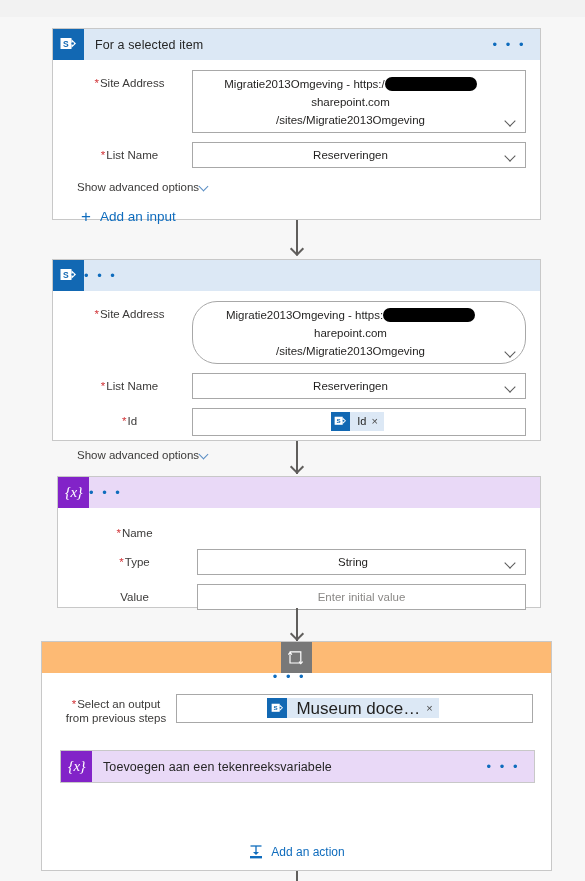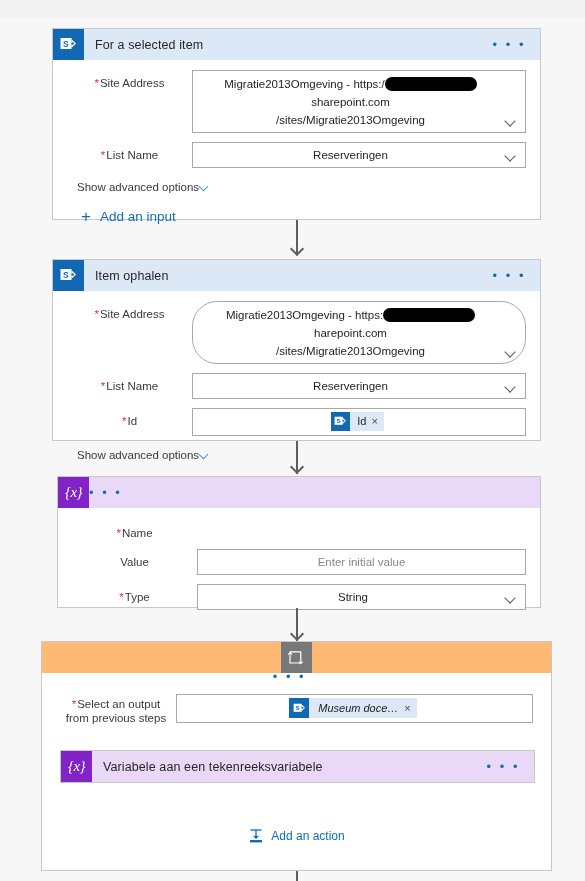--- a/index.html
+++ b/index.html
@@ -303,21 +303,20 @@
   <div class="card" style="left:52px; top:259px; width:489px; height:182px;">
     <div class="card-header sharepoint">
       <div class="hdr-icon sp">
         <svg width="17" height="15" viewBox="0 0 17 15" aria-hidden="true">
           <rect x="0.5" y="1" width="11" height="11" fill="#ffffff"></rect>
           <text x="3" y="9.8" font-family="'Liberation Sans',sans-serif" font-size="8.5" font-weight="700" fill="#1268b3">S</text>
           <path d="M11.5 2.2 L16 6.5 L11.5 10.8 Z" fill="#ffffff"></path>
           <circle cx="12.7" cy="6.5" r="1.3" fill="#1268b3"></circle>
         </svg>
       </div>
-      <div class="hdr-title">Item ophalen</div>
       <div class="hdr-ellipsis">• • •</div>
     </div>
     <div class="card-body">
 
       <div class="row">
         <div class="lbl">
           <span class="req">*</span><span>Site Address</span>
         </div>
         <div class="fld tall" style="min-height:41px;border-radius:25px;">
           <span>Migratie2013Omgeving - https:</span><span class="redact" style="width:92px;"></span><span>harepoint.com</span><br>
@@ -376,34 +375,34 @@
     <div class="card-body" style="padding-top:12px;">
 
       <div class="row">
         <div class="lbl">
           <span class="req">*</span><span>Name</span>
         </div>
       </div>
 
       <div class="row">
         <div class="lbl">
-          <span>Value</span>
-        </div>
-        <div class="fld placeholder" style="padding-right:9px;">
-          <span>Enter initial value</span>
-        </div>
-      </div>
-
-      <div class="row">
-        <div class="lbl">
           <span class="req">*</span><span>Type</span>
         </div>
         <div class="fld">
           <span>String</span>
           <span class="chev"></span>
+        </div>
+      </div>
+
+      <div class="row">
+        <div class="lbl">
+          <span>Value</span>
+        </div>
+        <div class="fld placeholder" style="padding-right:9px;">
+          <span>Enter initial value</span>
         </div>
       </div>
     </div>
   </div>
 
   <div class="conn" style="left:296px; top:608px; height:34px;"></div>
   <div class="arrowhead" style="left:290px; top:630px;"></div>
 
   <div class="card" style="left:41px; top:641px; width:511px; height:230px;">
     <div class="card-header loop">
@@ -428,38 +427,38 @@
         <div class="fld tokenfield" style="min-height:26px;">
           <span class="chip" style="height:20px;">
             <span class="chip-ico" style="width:20px;height:20px;flex:0 0 20px;">
               <svg width="13" height="11" viewBox="0 0 17 15" aria-hidden="true">
                 <rect x="0.5" y="1" width="11" height="11" fill="#ffffff"></rect>
                 <text x="3" y="9.8" font-family="'Liberation Sans',sans-serif" font-size="8.5" font-weight="700" fill="#1268b3">S</text>
                 <path d="M11.5 2.2 L16 6.5 L11.5 10.8 Z" fill="#ffffff"></path>
                 <circle cx="12.7" cy="6.5" r="1.3" fill="#1268b3"></circle>
               </svg>
             </span>
-            <span class="chip-txt" style="font-size:11px;padding:0 6px 0 9px;font-style:italic;">Museum doce…</span>
+            <span class="chip-txt" style="font-size:17px;padding:0 6px 0 9px;">Museum doce…</span>
             <span class="chip-x">×</span>
           </span>
         </div>
       </div>
     </div>
 
     <div class="nested" style="left:18px; top:108px; width:475px; height:33px; background:#e9d9f7;">
       <div class="card-header variable" style="height:31px;">
         <div class="hdr-icon var">
           <span style="font-family:'Liberation Serif',serif; font-size:15px; color:#fff; font-style:italic; letter-spacing:-0.5px;">{x}</span>
         </div>
-        <div class="hdr-title">Variabele aan een tekenreeksvariabele</div>
+        <div class="hdr-title">Toevoegen aan een tekenreeksvariabele</div>
         <div class="hdr-ellipsis">• • •</div>
       </div>
     </div>
 
-    <div class="addaction" style="position:absolute; left:0; right:0; top:186px;text-align:center;">
+    <div class="addaction" style="position:absolute; left:0; right:0; top:202px;text-align:center;">
       <span style="display:inline-flex;align-items:center;">
         <svg width="16" height="16" viewBox="0 0 16 16" aria-hidden="true">
           <line x1="2.5" y1="2" x2="13.5" y2="2" stroke="#0f6cbd" stroke-width="1.3"></line>
           <line x1="8" y1="2" x2="8" y2="9.5" stroke="#0f6cbd" stroke-width="1.3"></line>
           <path d="M5 8 L8 11 L11 8 Z" fill="#0f6cbd"></path>
           <rect x="2" y="12" width="12" height="2.4" fill="#0f6cbd"></rect>
         </svg>
       </span>
       <span>Add an action</span>
     </div>

